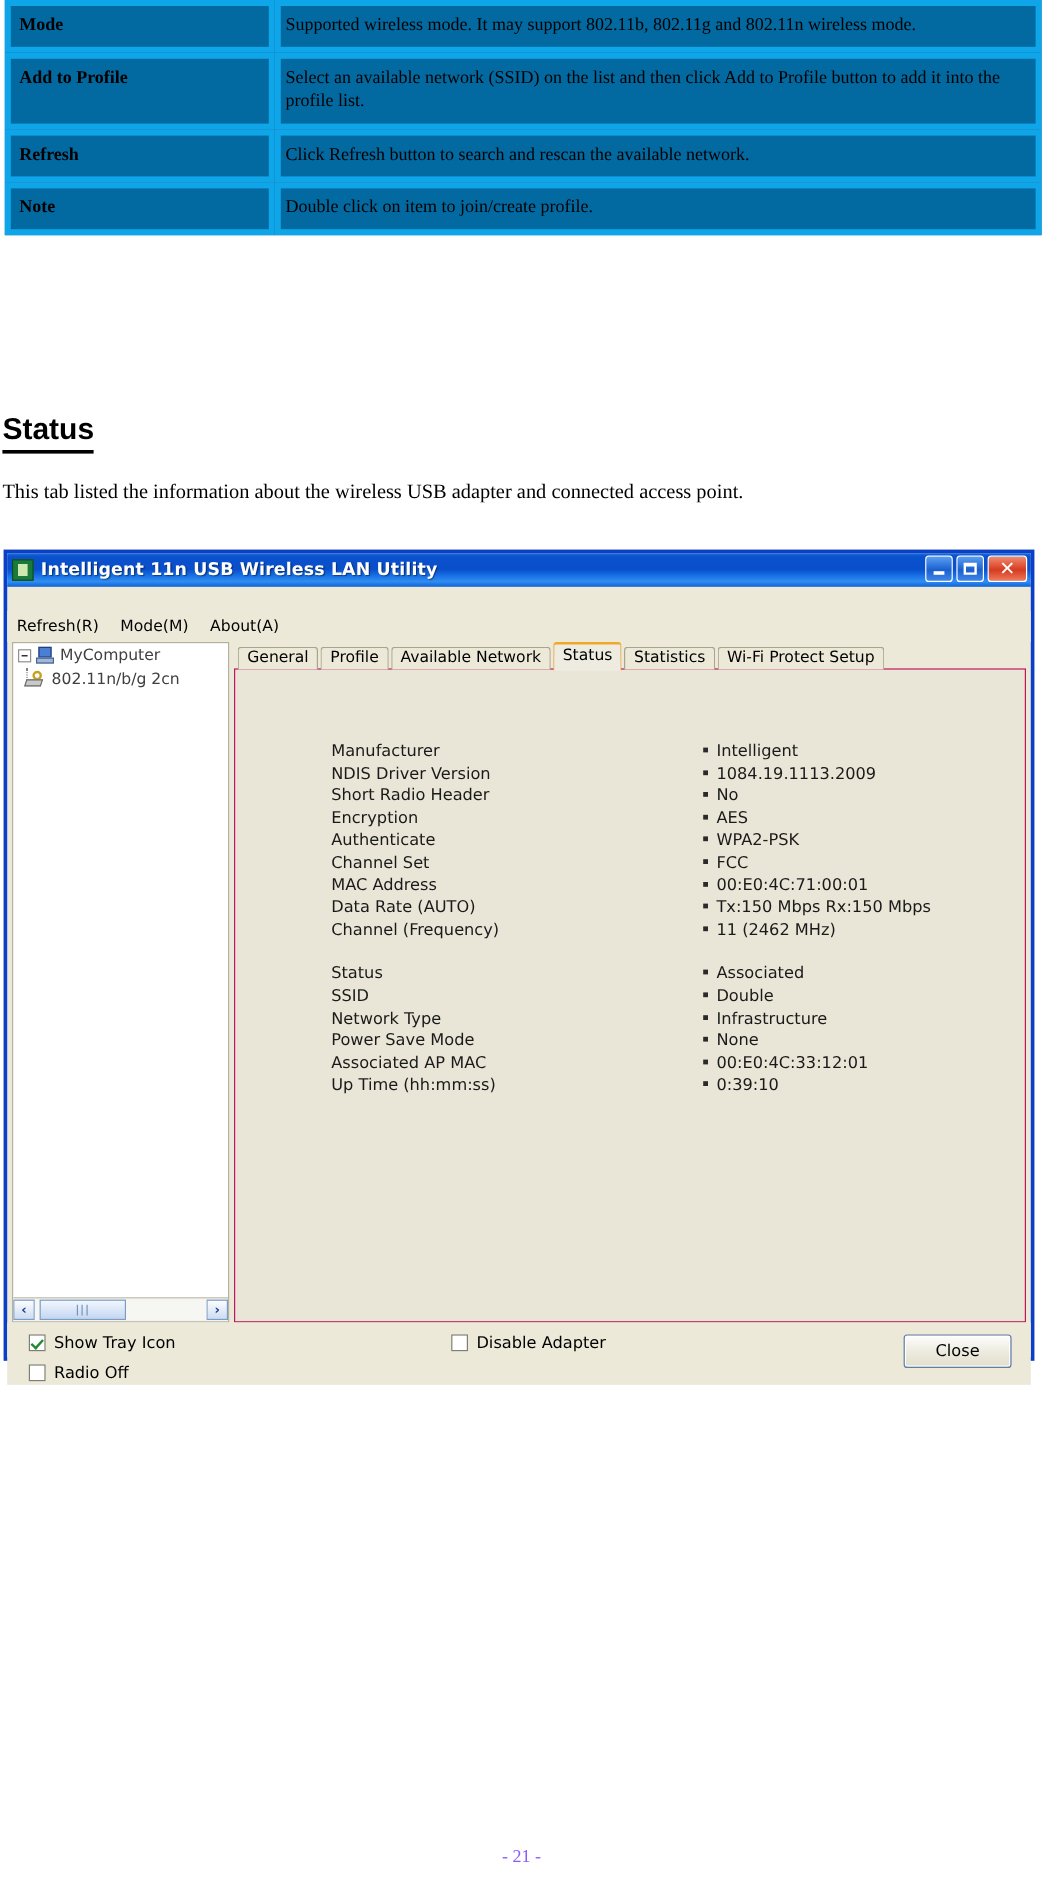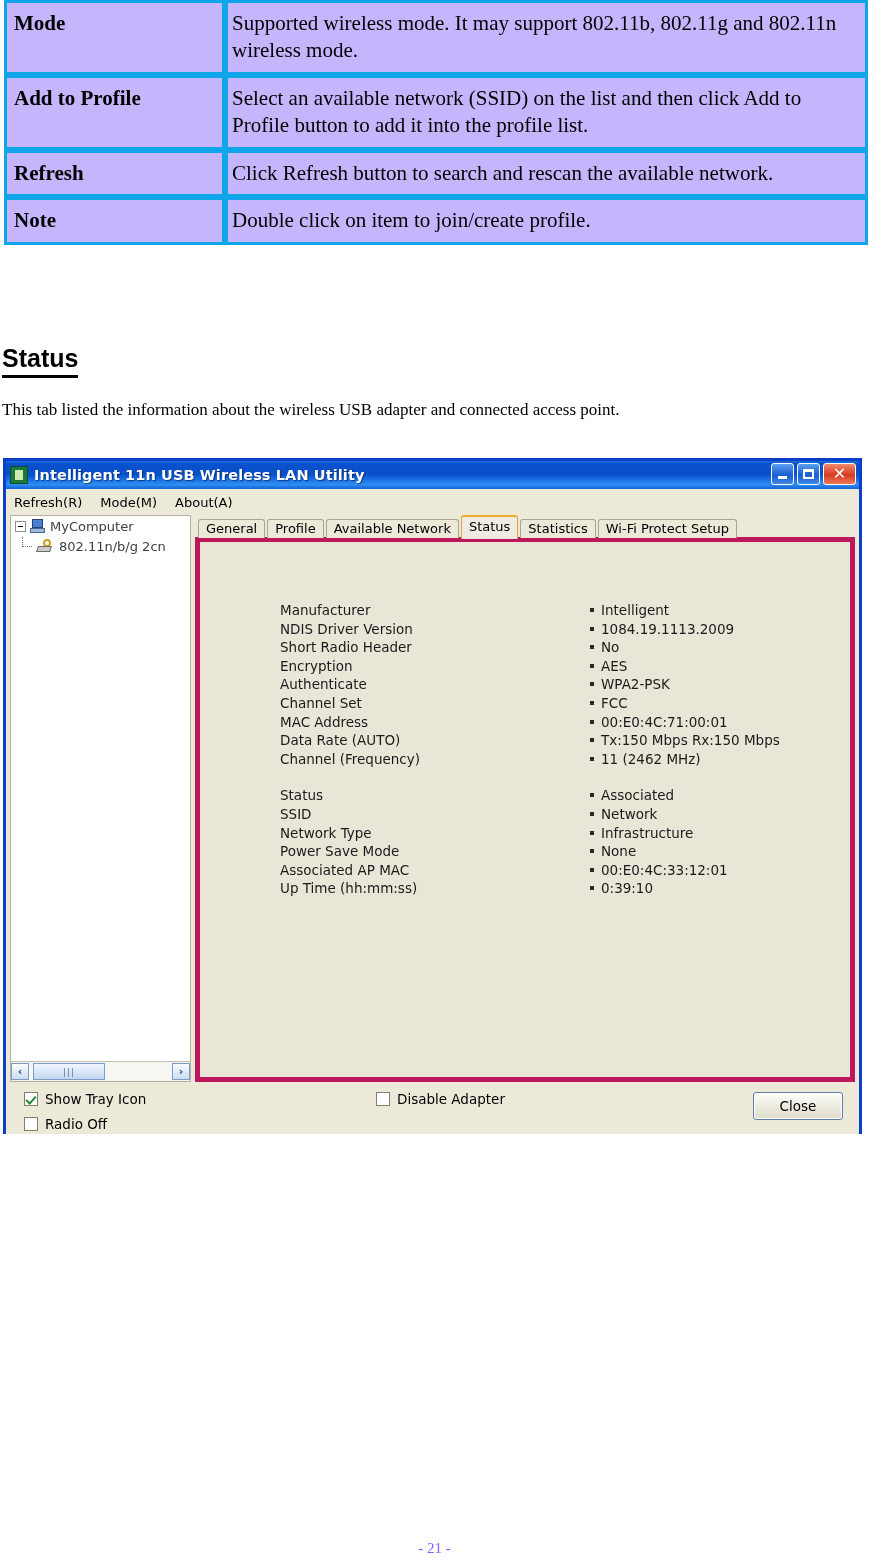--- a/index.html
+++ b/index.html
@@ -23,24 +23,24 @@
   }
 
   table.desc-table {
     border-collapse: separate;
     border-spacing: 0;
     width: 864px;
     margin: 0 0 0 4px;
     table-layout: fixed;
   }
   table.desc-table td {
-    border: 3px solid #0ea5e9;
-    background: #c4b5fd;
+    border: 5px solid #0ea5e9;
+    background: #0369a1;
     font-family: "Liberation Serif", serif;
-    font-size: 21px;
+    font-size: 15px;
     line-height: 1.28;
     padding: 7px 8px 8px 8px;
     vertical-align: top;
     color: #000;
   }
   table.desc-table td.k {
     width: 200px;
     font-weight: bold;
     padding-left: 7px;
   }
@@ -163,20 +163,21 @@
     font-family: "DejaVu Sans", sans-serif;
   }
 
   .menu-bar {
     height: 26px;
     background: #ece9d8;
     display: flex;
     align-items: center;
     padding-left: 8px;
     gap: 18px;
+    margin-top: 20px;
   }
   .menu-item {
     font-family: "DejaVu Sans", sans-serif;
     font-size: 13px;
     color: #000;
     white-space: nowrap;
   }
 
   .window-body {
     display: flex;
@@ -198,21 +199,21 @@
   .tree-row {
     display: flex;
     align-items: center;
     height: 20px;
     padding-left: 4px;
     font-family: "DejaVu Sans", sans-serif;
     font-size: 13px;
     color: #404040;
     white-space: nowrap;
   }
-  .tree-row.child { padding-left: 26px; }
+  .tree-row.child { padding-left: 10px; }
   .expander {
     width: 11px; height: 11px;
     border: 1px solid #8f8f8f;
     background: #fff;
     box-sizing: border-box;
     position: relative;
     margin-right: 4px;
     flex: none;
   }
   .expander::before {
@@ -348,21 +349,21 @@
     border-top: 2px solid #f0a828;
     height: 24px;
     padding-top: 3px;
     margin-bottom: -1px;
     position: relative;
     z-index: 3;
   }
   .tab-panel {
     flex: 1;
     background: #e9e6d7;
-    border: 5px solid #be185d;
+    border: 1px solid #be185d;
     box-sizing: border-box;
     position: relative;
     margin-top: -1px;
     overflow: hidden;
   }
 
   .status-grid {
     position: absolute;
     left: 80px;
     top: 60px;
@@ -614,21 +615,21 @@
                 <div class="status-label">Status</div>
                 <div class="status-value">
                   <span class="status-bullet"></span>
                   <span>Associated</span>
                 </div>
               </div>
               <div class="status-row">
                 <div class="status-label">SSID</div>
                 <div class="status-value">
                   <span class="status-bullet"></span>
-                  <span>Network</span>
+                  <span>Double</span>
                 </div>
               </div>
               <div class="status-row">
                 <div class="status-label">Network Type</div>
                 <div class="status-value">
                   <span class="status-bullet"></span>
                   <span>Infrastructure</span>
                 </div>
               </div>
               <div class="status-row">

